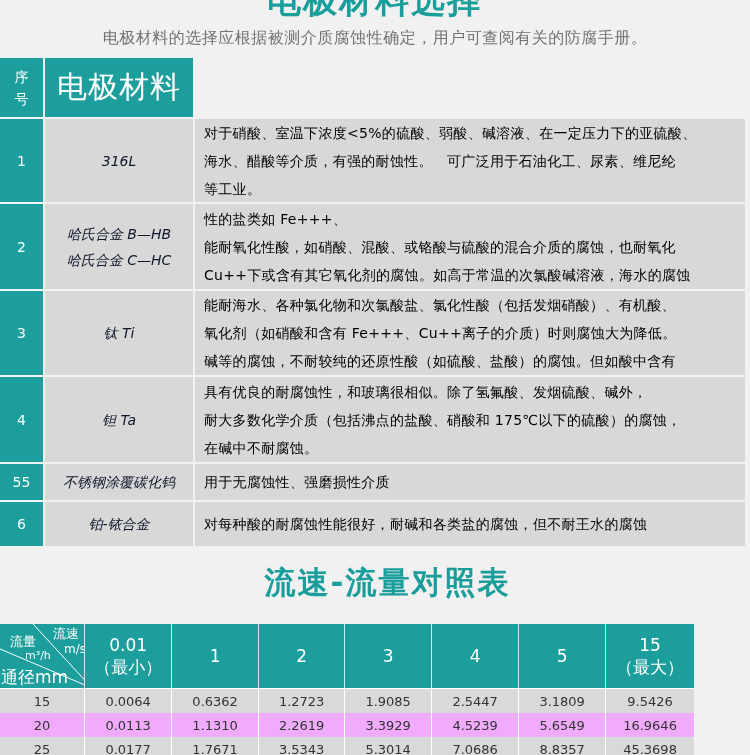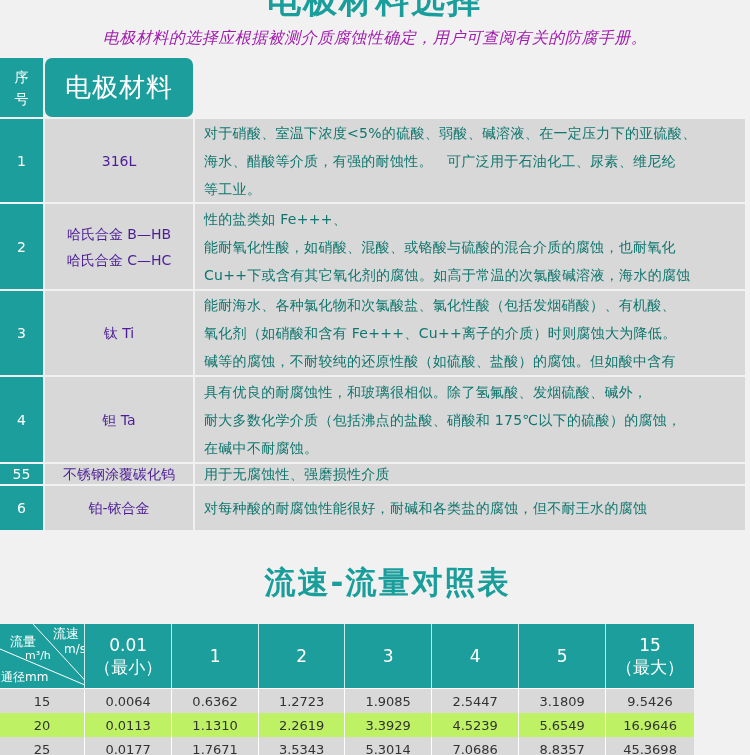--- a/index.html
+++ b/index.html
@@ -5,54 +5,54 @@
     * { box-sizing: border-box; margin: 0; padding: 0; }
     html, body { width: 750px; height: 755px; overflow: hidden; background: #f1f1f1; }
     body { font-family: "DejaVu Sans", "Liberation Sans", sans-serif; color: #222; position: relative; }
 
     .title-top {
       position: absolute; left: 0; top: -20px; width: 750px; text-align: center;
       font-size: 34px; font-weight: bold; color: #1a9e9b; letter-spacing: 2px; line-height: 40px;
     }
     .subtitle {
       position: absolute; left: 0; top: 26px; width: 750px; text-align: center;
-      font-size: 16px; color: #a21caf; line-height: 24px; letter-spacing: 0.5px; font-style: italic;
+      font-size: 16px; color: #737373; line-height: 24px; letter-spacing: 0.5px;
     }
 
     
     .t1 { position: absolute; left: 0; top: 58px; width: 745px; }
     .t1-row { display: flex; margin-bottom: 2px; }
     .t1-c1 { width: 43px; margin-right: 2px; display: flex; align-items: center; justify-content: center; }
     .t1-c2 { width: 148px; margin-right: 2px; display: flex; flex-direction: column; align-items: center; justify-content: center; }
     .t1-c3 { width: 550px; display: flex; flex-direction: column; justify-content: center; padding-left: 9px; }
     .t1-head .t1-c1, .t1-head .t1-c2, .t1-head .t1-c3 { background: #1c9f9c; color: #fff; }
     .t1-head { height: 59px; }
     .t1-head .t1-c1 { flex-direction: column; font-size: 14px; line-height: 22px; }
-    .t1-head .t1-c2 { font-size: 26px; letter-spacing: 1px; border-radius: 7px; }
+    .t1-head .t1-c2 { font-size: 30px; letter-spacing: 1px; }
     .t1-head .t1-c3 { align-items: center; padding-left: 0; font-size: 22px; letter-spacing: 1px; }
     .t1-body .t1-c1 { background: #1c9f9c; color: #fff; font-size: 14px; }
-    .t1-body .t1-c2 { background: #d8d8d8; font-size: 14px; line-height: 26px; color: #4c1d95; }
-    .t1-body .t1-c3 { background: #d8d8d8; font-size: 14px; line-height: 28px; color: #0f766e; letter-spacing: 0.3px; }
+    .t1-body .t1-c2 { background: #d8d8d8; font-size: 14px; line-height: 26px; color: #0f172a; font-style: italic; }
+    .t1-body .t1-c3 { background: #d8d8d8; font-size: 14px; line-height: 28px; color: #000000; letter-spacing: 0.3px; }
 
     .title-2 {
       position: absolute; left: 0; top: 560px; width: 750px; text-align: center;
       font-size: 31px; font-weight: bold; color: #1a9e9b; letter-spacing: 2px; line-height: 44px; padding-left: 25px;
     }
 
     
     .t2 { position: absolute; left: 0; top: 624px; width: 694px; }
     .t2-row { display: flex; }
     .t2-cell { display: flex; flex-direction: column; align-items: center; justify-content: center; border-right: 1px solid #ffffff; }
     .t2-cell:last-child { border-right: none; }
     .t2-head { height: 65px; background: #1c9f9c; color: #fff; border-bottom: 1px solid #fff; }
     .t2-head .t2-cell { font-size: 17px; line-height: 22px; border-right: 1px solid #c9eceb; }
     .t2-head .t2-cell:last-child { border-right: none; }
     .t2-body { height: 24px; font-size: 13px; color: #333; }
     .t2-body.odd { background: #d9d9d9; }
-    .t2-body.even { background: #bef264; text-align: center; }
+    .t2-body.even { background: #f0abfc; text-align: center; }
 
     .w0 { width: 92px; } .w1 { width: 94px; } .w2 { width: 94px; } .w3 { width: 93px; }
     .w4 { width: 94px; } .w5 { width: 94px; } .w6 { width: 94px; } .w7 { width: 95px; }
 
     .corner { position: relative; width: 92px; height: 65px; overflow: hidden; }
     .corner svg { position: absolute; left: 0; top: 0; }
     .corner .lbl { position: absolute; color: #fff; font-size: 12px; line-height: 12px; white-space: nowrap; }
   </style>
 </head>
 <body>
@@ -111,21 +111,21 @@
     <div class="t1-c2">
       <span>钽 Ta</span>
     </div>
     <div class="t1-c3">
       <span>具有优良的耐腐蚀性，和玻璃很相似。除了氢氟酸、发烟硫酸、碱外，</span>
       <span>耐大多数化学介质（包括沸点的盐酸、硝酸和 175℃以下的硫酸）的腐蚀，</span>
       <span>在碱中不耐腐蚀。</span>
     </div>
   </div>
 
-  <div class="t1-row t1-body" style="height:20px">
+  <div class="t1-row t1-body" style="height:36px">
     <div class="t1-c1">55</div>
     <div class="t1-c2">
       <span>不锈钢涂覆碳化钨</span>
     </div>
     <div class="t1-c3">
       <span>用于无腐蚀性、强磨损性介质</span>
     </div>
   </div>
 
   <div class="t1-row t1-body" style="height:44px">
@@ -145,21 +145,21 @@
   <div class="t2-row t2-head">
     <div class="t2-cell w0 corner">
       <svg width="92" height="65">
         <line x1="0" y1="25" x2="92" y2="64" stroke="#ffffff" stroke-width="1"></line>
         <line x1="33" y1="0" x2="92" y2="64" stroke="#ffffff" stroke-width="1"></line>
       </svg>
       <span class="lbl" style="left:10px;top:12px;font-size:13px">流量</span>
       <span class="lbl" style="left:25px;top:26px;font-size:11px">m³/h</span>
       <span class="lbl" style="left:53px;top:4px;font-size:13px">流速</span>
       <span class="lbl" style="left:64px;top:19px;font-size:12px">m/s</span>
-      <span class="lbl" style="left:1px;top:47px;font-size:12px">通径mm</span>
+      <span class="lbl" style="left:1px;top:47px;font-size:17px">通径mm</span>
     </div>
     <div class="t2-cell w1">
       <span>0.01</span>
       <span>（最小）</span>
     </div>
     <div class="t2-cell w2">
       <span>1</span>
     </div>
     <div class="t2-cell w3">
       <span>2</span>

